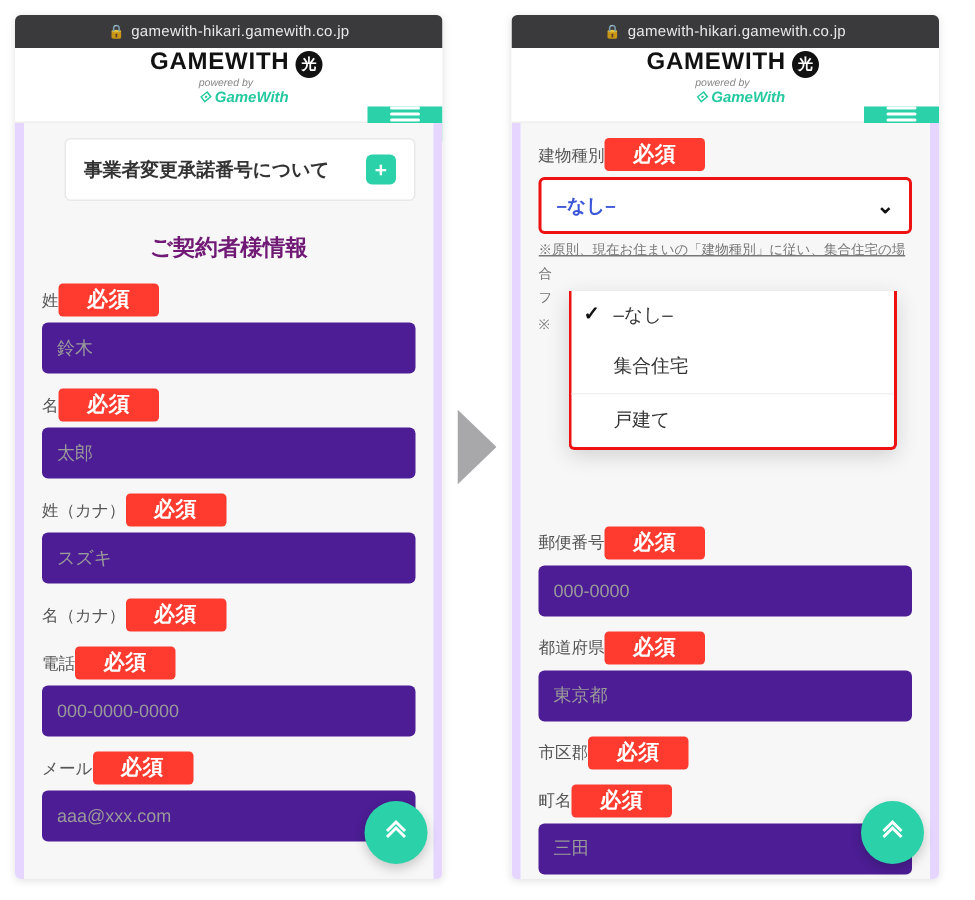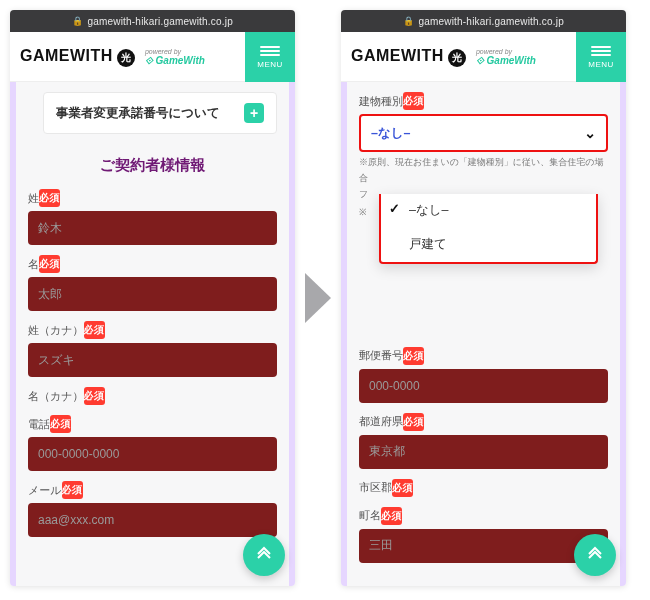--- a/index.html
+++ b/index.html
@@ -1,54 +1,54 @@
 <!DOCTYPE html>
 <html><head>
 <meta charset="utf-8">
 <style>
   * { box-sizing: border-box; margin: 0; padding: 0; font-family: -apple-system, "Hiragino Sans", sans-serif; }
   body { background: #fff; width: 650px; height: 600px; overflow: hidden; position: relative; }
   .stage { display: flex; align-items: center; gap: 8px; padding: 10px; }
   .phone { width: 285px; height: 576px; border-radius: 4px; background: #fff; box-shadow: 0 1px 6px rgba(0,0,0,.12); overflow: hidden; display: flex; flex-direction: column; position: relative; }
   .urlbar { background: #3a3a3c; color: #e8e8e8; font-size: 10px; height: 22px; display: flex; align-items: center; justify-content: center; gap: 4px; letter-spacing: .2px; }
   .urlbar .lock { font-size: 9px; opacity: .85; }
-  .header { height: 50px; display: flex; align-items: center; padding: 1px 0 0 10px; background: #fff; border-bottom: 1px solid #eee; }
+  .header { height: 50px; display: flex; align-items: center; padding: 1px 0 0 10px; background: #fff; border-bottom: 1px solid #eee; flex-direction: column; }
   .logo { display: flex; align-items: baseline; gap: 2px; }
   .logo-main { font-weight: 800; font-size: 16px; letter-spacing: .5px; color: #111; }
   .logo-hikari { background:#111; color:#fff; border-radius:50%; width:18px; height:18px; display:inline-flex; align-items:center; justify-content:center; font-size:10px; font-weight:700; margin-left:2px;}
   .powered { margin-left: 10px; font-size: 7px; color: #888; line-height: 1.1; font-style: italic; }
   .powered .gw { color:#25c9a0; font-weight:700; font-size:10px;}
   .menu { margin-left: auto; width: 50px; height: 50px; background: #2bd1a8; display: flex; flex-direction: column; align-items: center; justify-content: center; gap: 2px; color:#fff; cursor:pointer;}
   .menu .bar { width: 20px; height: 2px; background: #fff; border-radius: 1px; }
   .menu .txt { font-size: 8px; margin-top: 2px; letter-spacing:.5px;}
   .body { flex: 1; overflow: hidden; background: #f7f7f8; padding: 0 8px; position:relative;}
   .side-accent-l, .side-accent-r { position:absolute; top:0; bottom:0; width:6px; background:#e6d6ff; }
   .side-accent-l { left:0;} .side-accent-r { right:0;}
   .inner { position:relative; padding: 10px 10px 0 10px; height:100%; overflow:hidden;}
   .notice { background:#fff; border:1px solid #e8e8e8; border-radius:4px; padding:10px 12px; display:flex; align-items:center; justify-content:space-between; font-size:12.5px; font-weight:700; color:#333;margin-left:15px;}
   .notice .plus { width:20px; height:20px; border-radius:4px; background:#2bd1a8; color:#fff; display:flex; align-items:center; justify-content:center; font-weight:900; font-size:14px;}
   .sect-title { text-align:center; font-size:15px; font-weight:800; color:#701a75; margin:22px 0 14px; }
   .field { margin-bottom: 10px; }
   .frow { display:flex; align-items:center; justify-content:flex-start; margin-bottom:4px;}
   .flabel { font-size:11px; color:#555; }
-  .req { background:#ff3b30; color:#fff; font-size:10px; font-weight:700; padding:2px 0; border-radius:3px; letter-spacing:.5px;}
-  .input { width:100%; height:34px; background:#7f1d1d; border:none; border-radius:4px; padding:0 10px; font-size:12px; color:#9a9a9a; display:flex; align-items:center;}
+  .req { background:#ff3b30; color:#fff; font-size:14px; font-weight:700; padding:2px 19px; border-radius:3px; letter-spacing:.5px;}
+  .input { width:100%; height:34px; background:#4c1d95; border:none; border-radius:4px; padding:0 10px; font-size:12px; color:#9a9a9a; display:flex; align-items:center;}
   .note { font-size:9px; color:#777; margin-top:4px; line-height:1.35;}
   .select-focus { border:2px solid #e11; border-radius:4px; background:#fff; height:38px; display:flex; align-items:center; justify-content:space-between; padding:0 10px; font-size:12.5px; color:#3a55d8; font-weight:600; }
   .select-focus .chev { font-size:14px; color:#111; font-weight:900;}
   .dropdown { position:absolute; left:30px; right:20px; top:112px; background:#fff; border:2px solid #e11; border-top:none; border-radius:0 0 4px 4px; box-shadow:0 4px 14px rgba(0,0,0,.15); z-index:5; }
   .dropdown .opt { padding:9px 12px 9px 28px; font-size:12.5px; color:#333; position:relative; border-bottom:1px solid #f1f1f1; cursor:pointer;}
   .dropdown .opt:last-child { border-bottom:none;}
   .dropdown-header { padding:8px 12px 8px 28px; font-size:12.5px; color:#333; position:relative;}
   .dropdown-header.sel::before { content:"✓"; position:absolute; left:8px; top:7px; font-size:13px; color:#111; font-weight:700;}
   .fab { position:absolute; right:10px; bottom:10px; width:42px; height:42px; border-radius:50%; background:#2bd1a8; display:flex; align-items:center; justify-content:center; box-shadow:0 3px 8px rgba(0,0,0,.2); cursor:pointer;}
   .fab svg { stroke:#fff; stroke-width:2; fill:none;}
   .arrow-sep { width:30px; display:flex; align-items:center; justify-content:center;}
   .arrow-sep svg { fill:#a8a8ab; }
-  .truncated { white-space:nowrap; overflow:hidden; }
+  .truncated { white-space:nowrap; overflow:hidden;text-decoration:underline; }
 </style>
 </head>
 <body>
 
 <div class="stage">
 
   <div class="phone">
     <div class="urlbar">
       <span class="lock">🔒</span>
       <span>gamewith-hikari.gamewith.co.jp</span>
@@ -183,20 +183,21 @@
           <div class="note truncated">※原則、現在お住まいの「建物種別」に従い、集合住宅の場</div>
           <div class="note" style="display:flex; gap:60px;">
             <span>合</span>
           </div>
           <div class="note">フ</div>
           <div class="note" style="margin-top:6px;">※</div>
         </div>
 
         <div class="dropdown">
           <div class="dropdown-header sel"><span>–なし–</span></div>
+          <div class="opt"><span>集合住宅</span></div>
           <div class="opt"><span>戸建て</span></div>
         </div>
 
         <div style="height:118px;"></div>
 
         <div class="field">
           <div class="frow">
               <span class="flabel">郵便番号</span>
               <span class="req">必須</span>
             </div>

